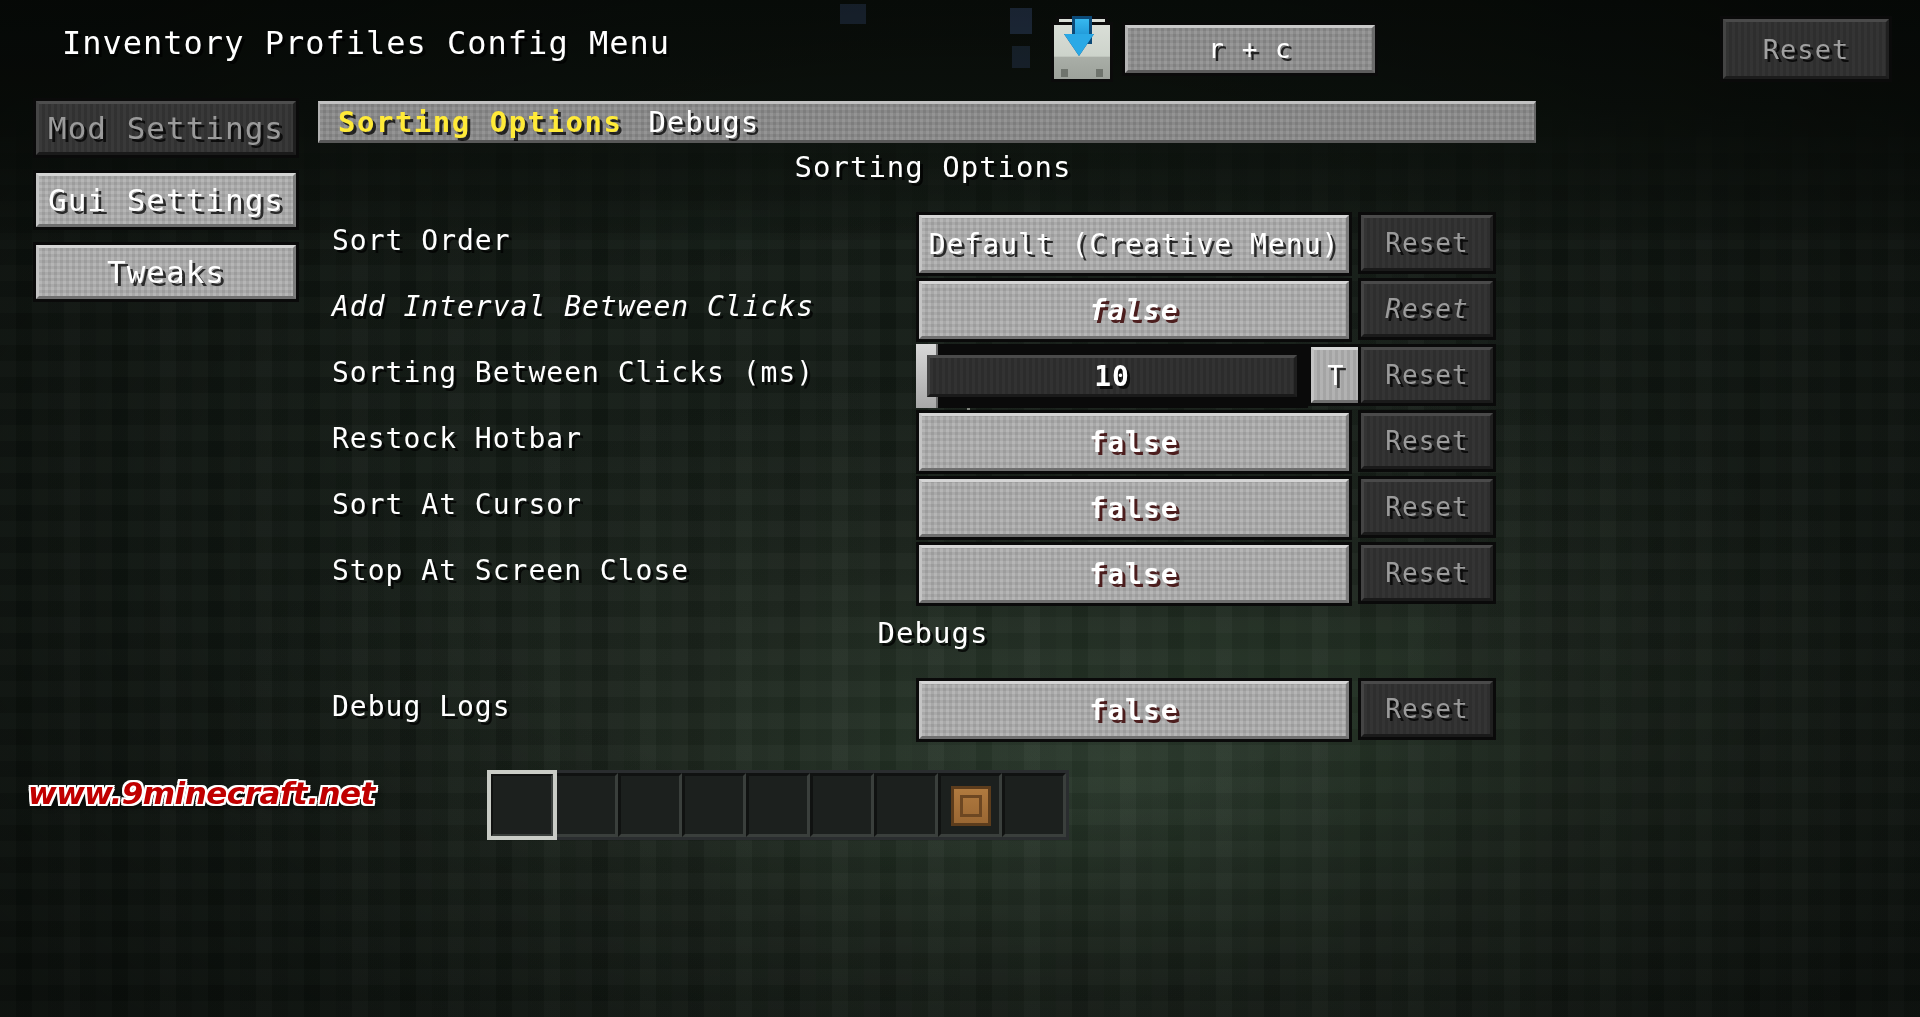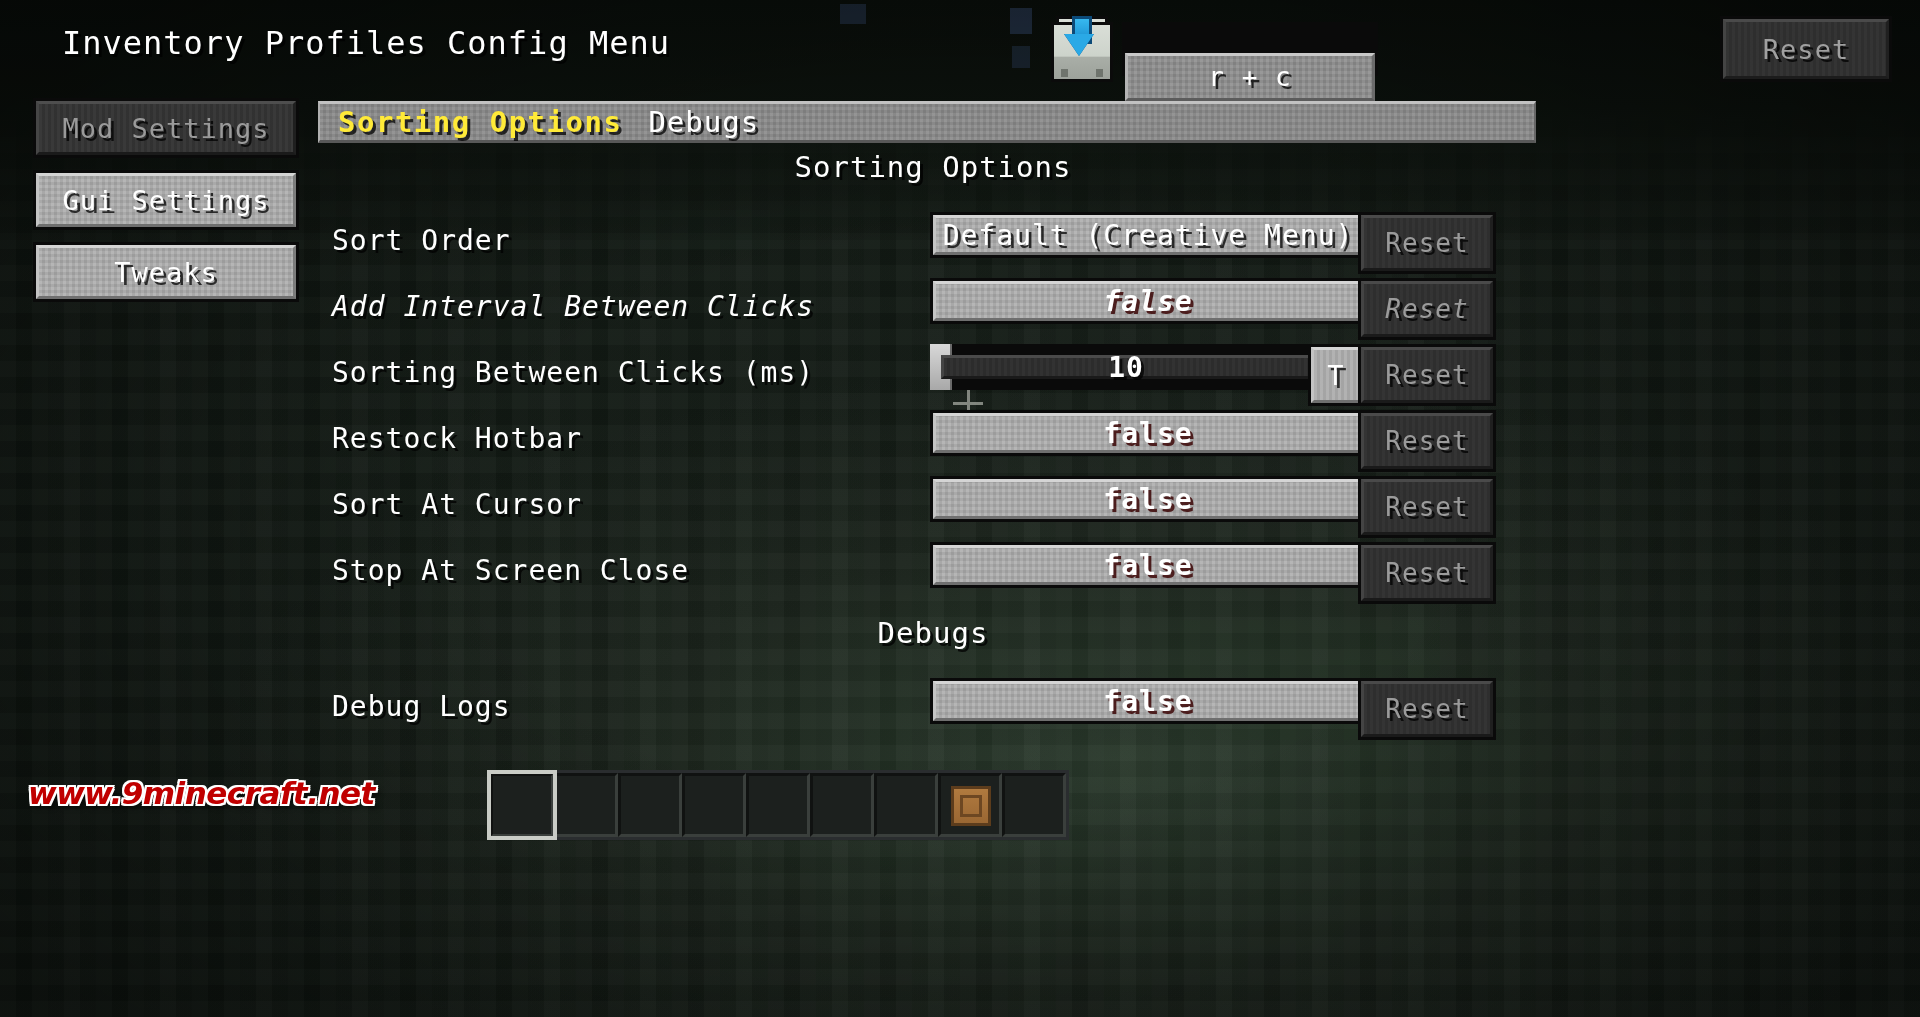--- a/index.html
+++ b/index.html
@@ -114,21 +114,21 @@
   #hotkey-field .inner {
     width:100%; height:100%;
     background: #8f8f8f;
     background-image:
       repeating-linear-gradient(90deg, rgba(255,255,255,0.05) 0 3px, rgba(0,0,0,0.05) 3px 6px),
       repeating-linear-gradient(0deg, rgba(255,255,255,0.04) 0 3px, rgba(0,0,0,0.05) 3px 6px);
     border-top: 3px solid #c9c9c9; border-left: 3px solid #b4b4b4;
     border-bottom: 3px solid #5c5c5c; border-right: 3px solid #6b6b6b;
     box-sizing: border-box;
     display:flex; align-items:center; justify-content:center;
-    font-size: 26px; color:#fff;margin-top:28px;
+    font-size: 26px; color:#fff;
   }
   #top-reset {
     position:absolute; left: 1720px; top: 16px; width: 172px; height: 66px;
     background: #0a0a0a; padding: 3px; box-sizing:border-box;
   }
   #top-reset .inner {
     width:100%; height:100%; box-sizing:border-box;
     background:#2f2f2f;
     background-image: repeating-linear-gradient(90deg, rgba(255,255,255,0.025) 0 3px, rgba(0,0,0,0.03) 3px 6px);
     border-top: 3px solid #4a4a4a; border-left: 3px solid #444;
@@ -139,21 +139,21 @@
 
   
   #sidebar { position:absolute; left: 33px; top: 98px; width: 266px; }
   .side-btn {
     width: 266px; height: 60px; margin-bottom: 12px;
     background:#0a0a0a; padding:3px; box-sizing:border-box;
   }
   .side-btn .inner {
     width:100%; height:100%; box-sizing:border-box;
     display:flex; align-items:center; justify-content:center;
-    font-size: 27px;
+    font-size: 31px;
     background:#adadad;
     background-image:
       repeating-linear-gradient(90deg, rgba(255,255,255,0.06) 0 3px, rgba(0,0,0,0.05) 3px 6px),
       repeating-linear-gradient(0deg, rgba(255,255,255,0.05) 0 3px, rgba(0,0,0,0.05) 3px 6px);
     border-top: 3px solid #d5d5d5; border-left: 3px solid #c4c4c4;
     border-bottom: 3px solid #6f6f6f; border-right: 3px solid #7c7c7c;
     color:#ffffff;
   }
   .side-btn.active .inner {
     background:#333333;
@@ -182,21 +182,21 @@
   #content { position:absolute; left: 318px; top: 150px; width: 1230px; }
   .section-head {
     position:absolute; width: 1230px; text-align:center;
     font-size: 29px; color:#ffffff;
   }
   .row { position:absolute; left:0; width: 1230px; height: 62px; }
   .row .lbl {
     position:absolute; left: 14px; top: 12px;
     font-size: 28px; color:#ffffff;
   }
-  .widget { position:absolute; left: 612px; top: 0; width: 436px; height: 46px; }
+  .widget { position:absolute; left: 598px; top: 0; width: 436px; height: 64px; }
   .btn3d {
     width:100%; height:100%; box-sizing:border-box;
     background:#0a0a0a; padding:3px;
   }
   .btn3d .inner {
     width:100%; height:100%; box-sizing:border-box;
     display:flex; align-items:center; justify-content:center;
     background:#adadad;
     background-image:
       repeating-linear-gradient(90deg, rgba(255,255,255,0.06) 0 3px, rgba(0,0,0,0.05) 3px 6px),

